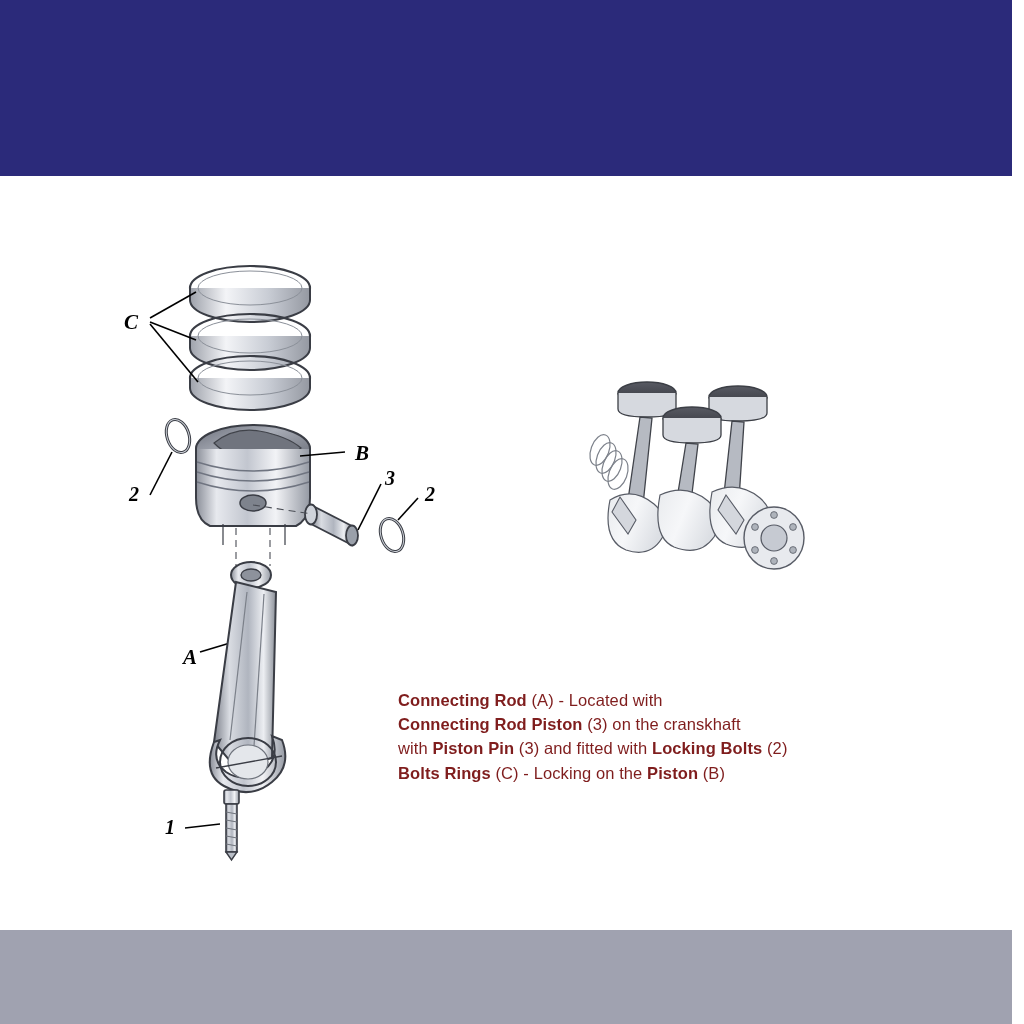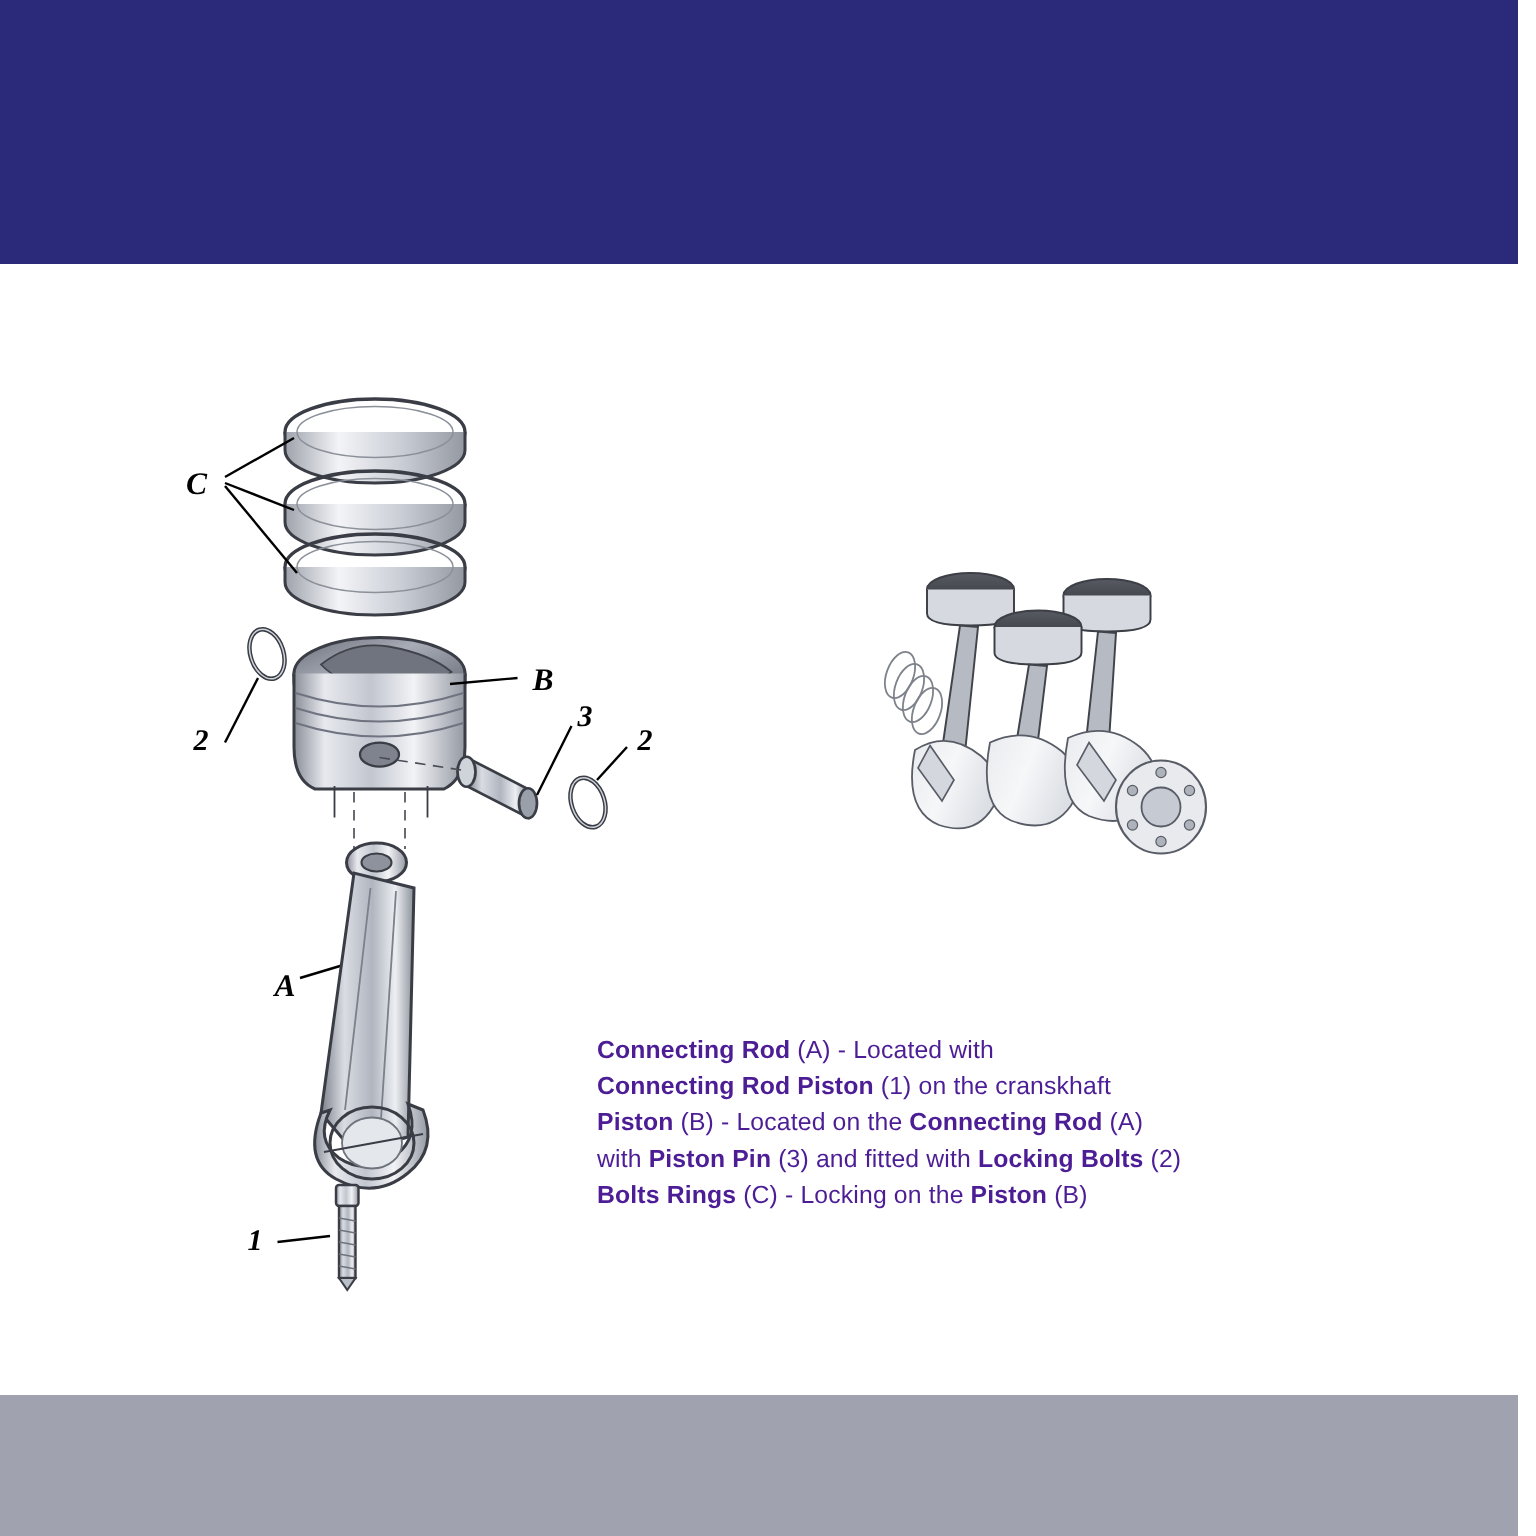--- a/index.html
+++ b/index.html
@@ -43,21 +43,21 @@
     height: 1024px;
     background: #ffffff;
   }
   .caption {
     position: absolute;
     left: 398px;
     top: 688px;
     width: 520px;
     font-size: 16.5px;
     line-height: 24.2px;
-    color: #4c1d95;
+    color: #7f1d1d;
     letter-spacing: 0.1px;
   }
   .caption b { font-weight: bold; }
   .diagram {
     position: absolute;
     left: 0;
     top: 0;
     width: 1024px;
     height: 1024px;
   }
@@ -264,21 +264,20 @@
   <div class="lbl" style="left:124px; top:310px;">C</div>
   <div class="lbl" style="left:355px; top:441px;">B</div>
   <div class="lbl" style="left:183px; top:645px;">A</div>
   <div class="lbl-num" style="left:129px; top:483px;">2</div>
   <div class="lbl-num" style="left:385px; top:467px;">3</div>
   <div class="lbl-num" style="left:425px; top:483px;">2</div>
   <div class="lbl-num" style="left:165px; top:816px;">1</div>
 
   <div class="caption" id="caption">
       <div><b>Connecting Rod</b><span> (A) - Located with</span></div>
-      <div><b>Connecting Rod Piston</b><span> (1) on the cranskhaft</span></div>
-      <div><b>Piston</b><span> (B) - Located on the </span><b>Connecting Rod</b><span> (A)</span></div>
+      <div><b>Connecting Rod Piston</b><span> (3) on the cranskhaft</span></div>
       <div><span>with </span><b>Piston Pin</b><span> (3) and fitted with </span><b>Locking Bolts</b><span> (2)</span></div>
       <div><b>Bolts Rings</b><span> (C) - Locking on the </span><b>Piston</b><span> (B)</span></div>
     </div>
 
   <div class="band-bottom"></div>
   <div class="right-edge"></div>
 </div>
 
 </body></html>

